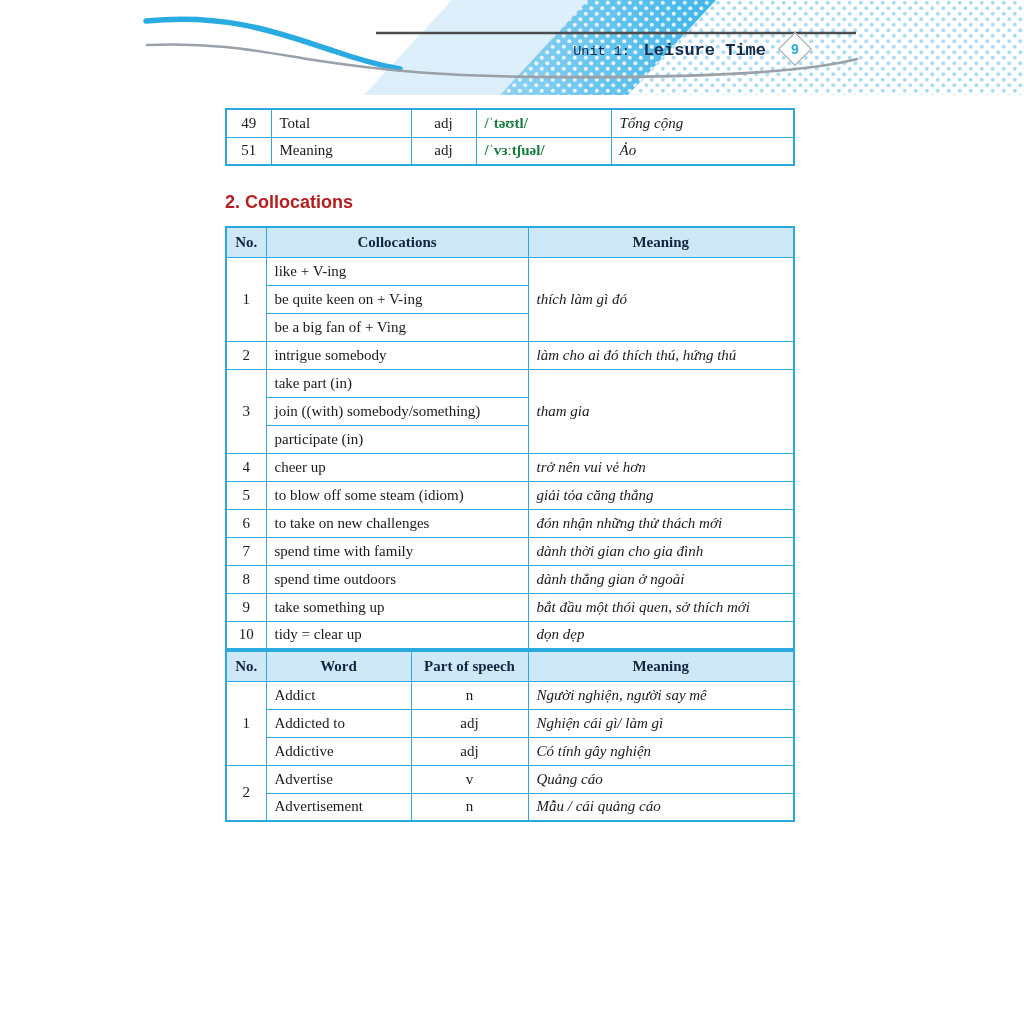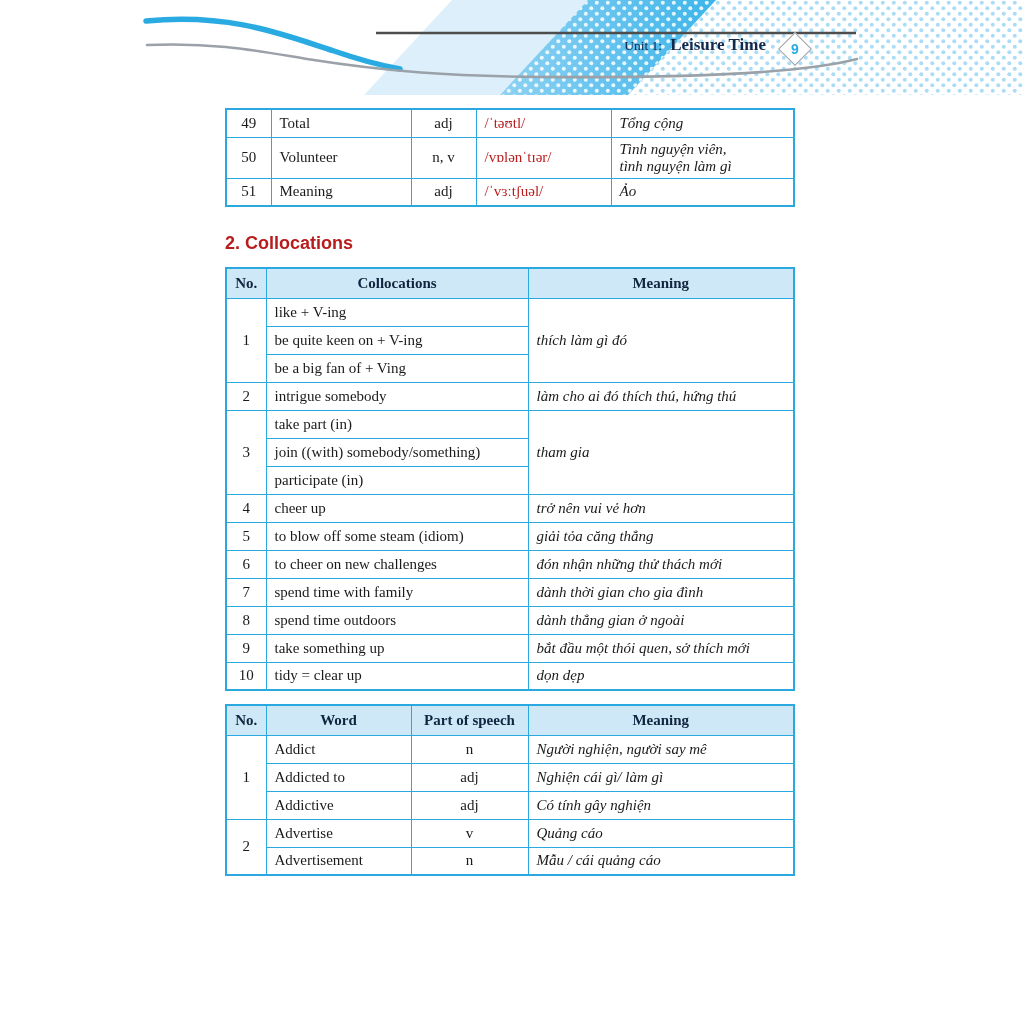--- a/index.html
+++ b/index.html
@@ -8,49 +8,49 @@
     width: 1024px; height: 1024px;
     font-family: "Liberation Serif", serif;
     color: #1a1a1a;
   }
   .page { position: relative; width: 1024px; height: 1024px; background: #fff; overflow: hidden; }
 
   
   .page-header { position: relative; height: 100px; }
   .header-art { position: absolute; top: 0; left: 0; }
   .title-wrap {
-    position: absolute; top: 35px; right: 258px;
-    font-family: Liberation Serif, serif;
+    position: absolute; top: 41px; right: 258px;
+    font-family: Liberation Mono, monospace;
     color: #14284b; white-space: nowrap;
   }
   .unit-label { font-size: 13.5px; }
   .unit-title { font-size: 17px; font-weight: bold; margin-left: 4px; }
   .page-diamond {
     position: absolute; left: 775px; top: 29px; width: 40px; height: 40px;
     display: flex; align-items: center; justify-content: center;
   }
   .diamond-shape {
     position: absolute; left: 8px; top: 8px; width: 24px; height: 24px;
     background: #fff; border: 1.5px solid #9aa1a8; transform: rotate(45deg);
   }
   .page-num {
     position: relative; font-family: "Liberation Sans", sans-serif;
     font-size: 14px; font-weight: bold; color: #29abe2;
   }
 
   
   .content { width: 568px; margin-left: 225px; }
 
-  table { border-collapse: collapse; width: 100%; table-layout: fixed; border: 2px solid #2aa9e0; margin-top: 13px; }
+  table { border-collapse: collapse; width: 100%; table-layout: fixed; border: 2px solid #2aa9e0; }
   td, th { border: 1.5px solid #2aa9e0; padding: 3px 8px; font-size: 15px; vertical-align: middle; overflow: hidden; }
   th { background: #cfe8f7; font-weight: bold; text-align: center; height: 30px; color: #10253f; }
   td { height: 28px; }
   .c { text-align: center; }
   .meaning { font-style: italic; white-space: pre-line; }
-  .ph { color: #b91c1c; }
+  .ph { color: #15803d; font-weight: bold; }
 
   .vocab-table { margin-top: 8px; padding-left: 24px; }
   .section-heading {
     font-family: "Liberation Sans", sans-serif;
     color: #b91c1c; font-size: 18px; font-weight: bold;
     margin: 26px 0 13px;
   }
 </style>
 </head>
 <body>
@@ -105,28 +105,20 @@
       </colgroup>
       <tbody>
         <tr>
           <td class="c">49</td>
           <td>Total</td>
           <td class="c">adj</td>
           <td class="ph">/ˈtəʊtl/</td>
           <td class="meaning">Tổng cộng</td>
         </tr>
         <tr>
-          <td class="c">50</td>
-          <td>Volunteer</td>
-          <td class="c">n, v</td>
-          <td class="ph">/vɒlənˈtɪər/</td>
-          <td class="meaning">Tình nguyện viên,
-tình nguyện làm gì</td>
-        </tr>
-        <tr>
           <td class="c">51</td>
           <td>Meaning</td>
           <td class="c">adj</td>
           <td class="ph">/ˈvɜːtʃuəl/</td>
           <td class="meaning">Ảo</td>
         </tr>
       </tbody>
     </table>
 
     <h2 class="section-heading">2. Collocations</h2>
@@ -177,21 +169,21 @@
           <td>cheer up</td>
           <td class="meaning">trở nên vui vẻ hơn</td>
         </tr>
         <tr>
           <td class="c">5</td>
           <td>to blow off some steam (idiom)</td>
           <td class="meaning">giải tỏa căng thẳng</td>
         </tr>
         <tr>
           <td class="c">6</td>
-          <td>to cheer on new challenges</td>
+          <td>to take on new challenges</td>
           <td class="meaning">đón nhận những thử thách mới</td>
         </tr>
         <tr>
           <td class="c">7</td>
           <td>spend time with family</td>
           <td class="meaning">dành thời gian cho gia đình</td>
         </tr>
         <tr>
           <td class="c">8</td>
           <td>spend time outdoors</td>

